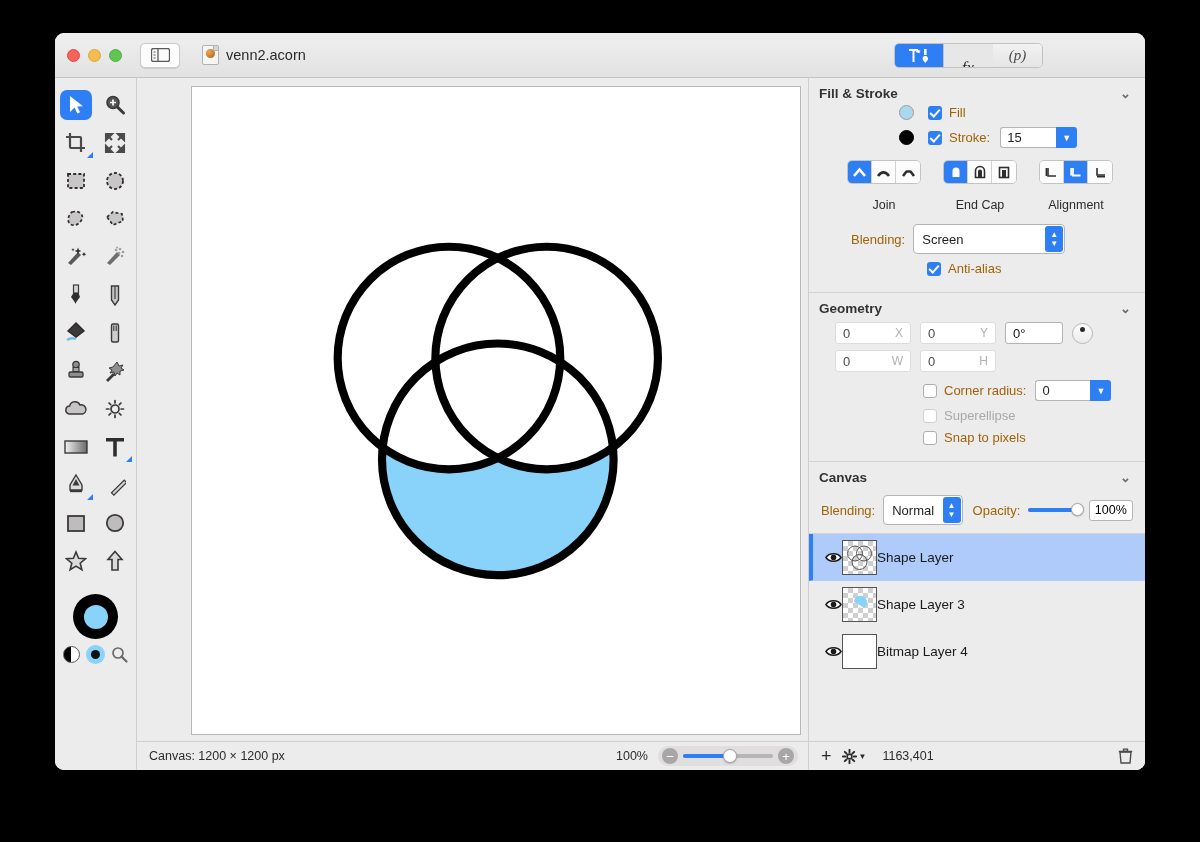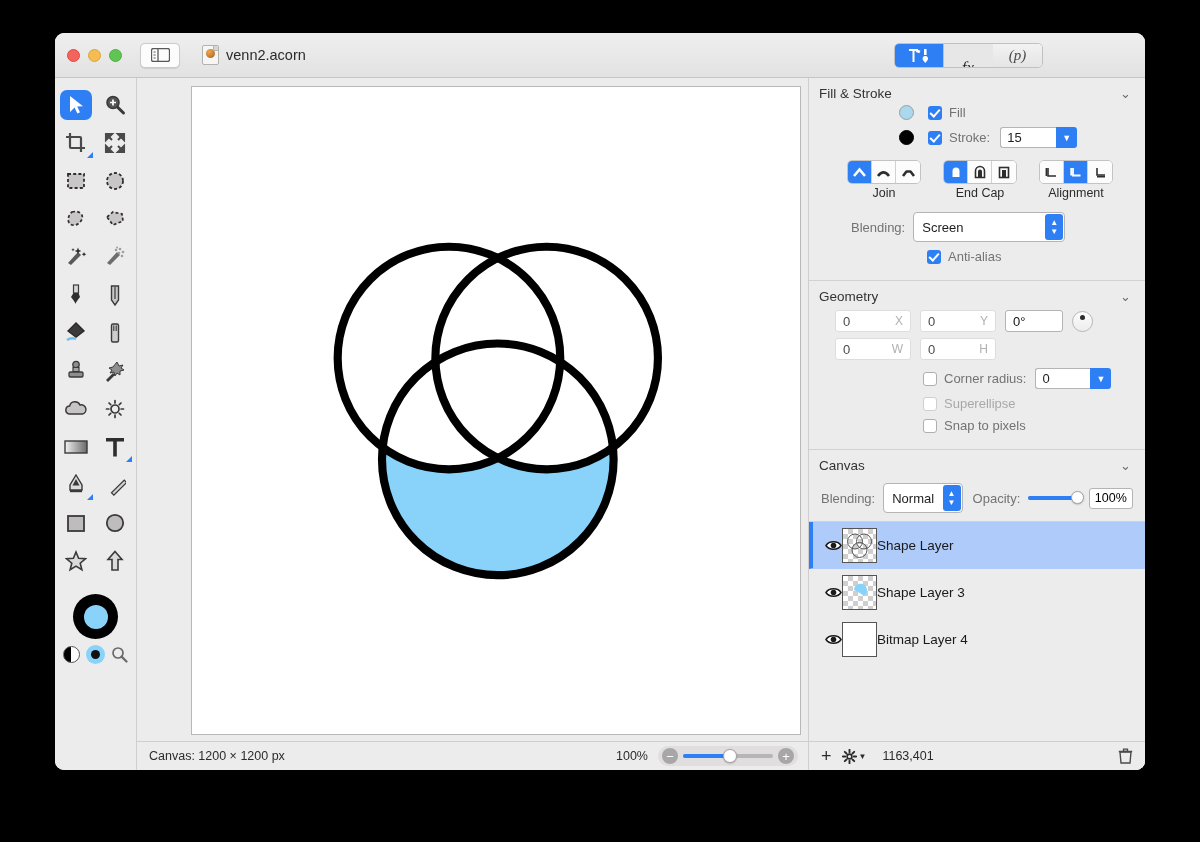--- a/index.html
+++ b/index.html
@@ -197,21 +197,21 @@
     width: 337px;
     background: #ececec;
     border-left: 1px solid #cfcdcd;
     display: flex; flex-direction: column;
     flex: 0 0 337px;
     min-height: 0;
   }
   .sec-head {
     display: flex; align-items: center; justify-content: space-between;
     padding: 8px 14px 4px 10px;
-    font-size: 13.5px; font-weight: normal; color: #333;
+    font-size: 13.5px; font-weight: bold; color: #333;
   }
   .chev { color: #6b6b6b; font-size: 13px; }
   .sec-body { padding: 0 12px 10px 12px; }
   .hr { height: 1px; background: #d3d1d1; margin: 4px 0 0 0; }
 
   .row { display: flex; align-items: center; margin-bottom: 7px; }
   .color-dot { width: 15px; height: 15px; border-radius: 50%; border: 1px solid #9f9d9d; }
   .color-dot.fill { background: #a9d8ef; }
   .color-dot.stroke { background: #000; border-color:#000; }
   .cb {
@@ -220,39 +220,39 @@
   }
   .cb::after {
     content:""; position:absolute; left:4px; top:1px;
     width:4px; height:8px; border:solid #fff; border-width: 0 2px 2px 0;
     transform: rotate(42deg);
   }
   .cb.off { background:#fff; border:1px solid #b0aeae; }
   .cb.off::after { display:none; }
   .cb.disabled { background:#fff; border:1px solid #d0cece; }
   .cb.disabled::after { display:none; }
-  .lbl { font-size: 13px; color: #737373; margin-left: 7px; }
+  .lbl { font-size: 13px; color: #a16207; margin-left: 7px; }
   .lbl.dim { color: #aaa8a8; }
 
   .num-field {
     background:#fff; border:1px solid #b5b3b3; border-radius: 3px;
     height: 21px; font-size: 13px; color:#222;
     display:flex; align-items:center; padding: 0 6px;
   }
   .stepper-btn {
     width: 21px; height: 21px; background:#2f7ff4;
     border-radius: 0 3px 3px 0;
     display:flex;align-items:center;justify-content:center;
     color:#fff; font-size:9px;
   }
   .btngroup { display:flex; border:1px solid #c4c2c2; border-radius:5px; overflow:hidden; background:#fcfcfc; }
   .gb { width: 24px; height: 22px; display:flex; align-items:center; justify-content:center; border-right:1px solid #d2d0d0; background:#fcfcfc;}
   .gb:last-child{border-right:none;}
   .gb.on { background:#2f7ff4; }
-  .grp-label { text-align:center; font-size: 12.5px; color:#2b2b2b; margin-top:2px; }
+  .grp-label { text-align:center; font-size: 12.5px; color:#2b2b2b; margin-top:14px; }
 
   .popup {
     background:#fff; border:1px solid #b5b3b3; border-radius:4px;
     height: 30px; display:flex; align-items:center;
     font-size: 13px; color:#1d1d1d; padding-left: 8px; position:relative;
   }
   .popup-arrow {
     position:absolute; right:1px; top:1px; bottom:1px; width: 18px;
     background:#2f7ff4; border-radius:3px;
     display:flex; flex-direction:column; align-items:center; justify-content:center; gap:2px;

